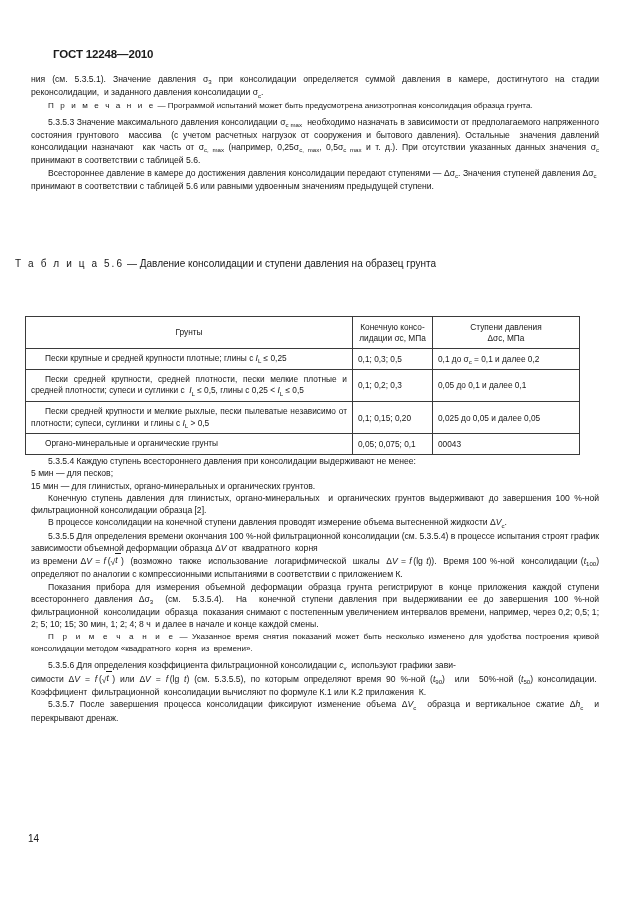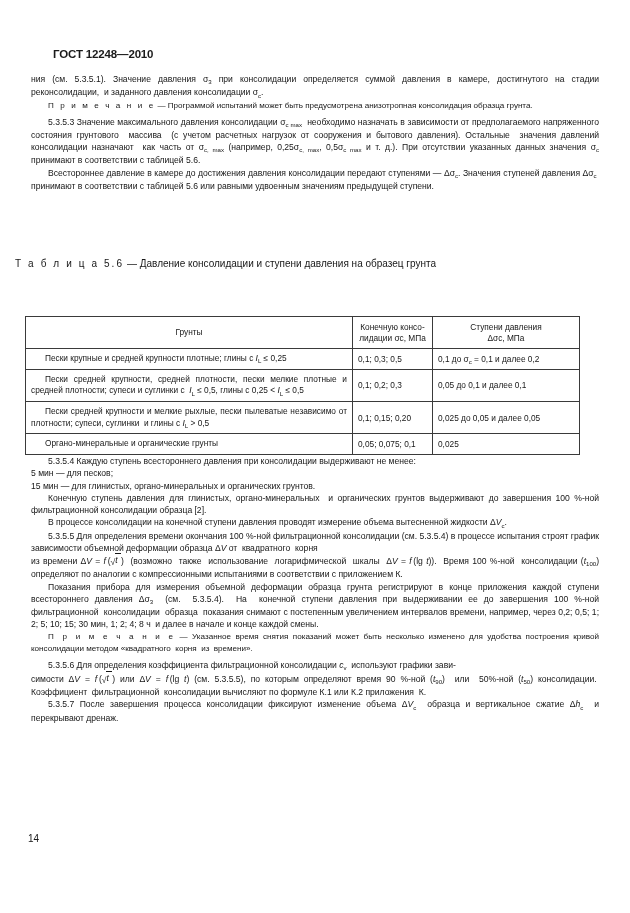--- a/index.html
+++ b/index.html
@@ -191,21 +191,21 @@
         <td class="ctr">0,05 до 0,1 и далее 0,1</td>
       </tr>
       <tr>
         <td class="grounds">Пески средней крупности и мелкие рыхлые, пески пылеватые независимо от плотности; супеси, суглинки&nbsp; и глины с <i>I</i><sub>L</sub> &gt; 0,5</td>
         <td class="ctr">0,1; 0,15; 0,20</td>
         <td class="ctr">0,025 до 0,05 и далее 0,05</td>
       </tr>
       <tr>
         <td class="grounds">Органо-минеральные и органические грунты</td>
         <td class="ctr">0,05; 0,075; 0,1</td>
-        <td class="ctr">0,025</td>
+        <td class="ctr">00043</td>
       </tr>
     </tbody>
   </table>
 
   <div class="content2">
 
     <p class="ind"><span>5.3.5.4</span> <span>Каждую ступень всестороннего давления при консолидации выдерживают не менее:</span></p>
     <p>5 мин — для песков;</p>
     <p>15 мин — для глинистых, органо-минеральных и органических грунтов.</p>
 

